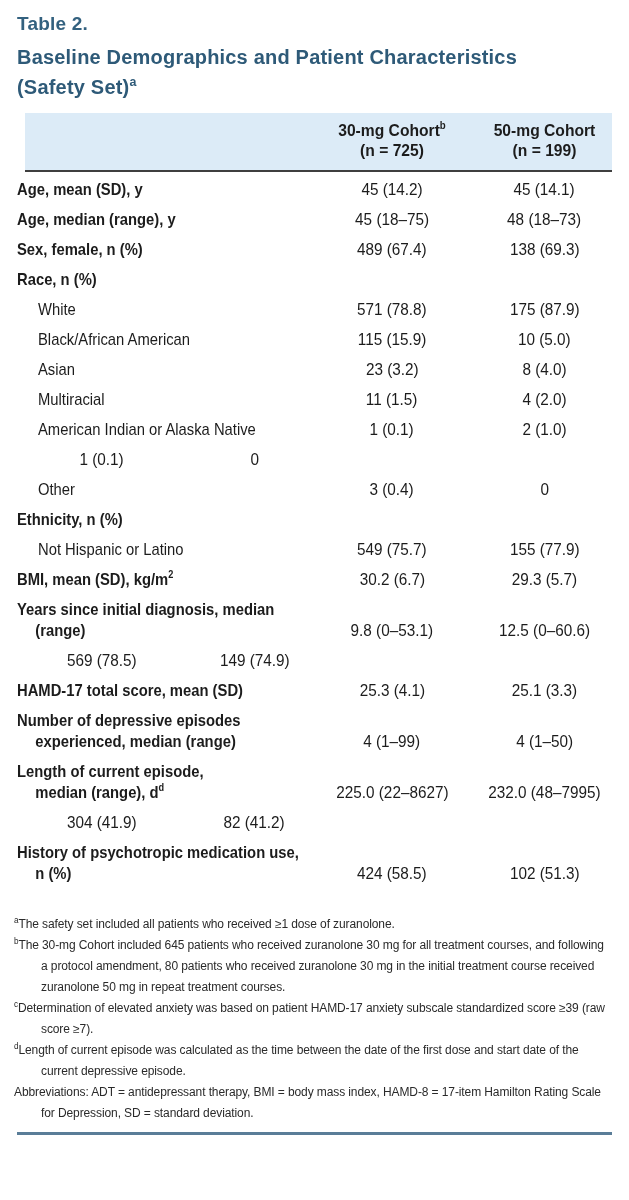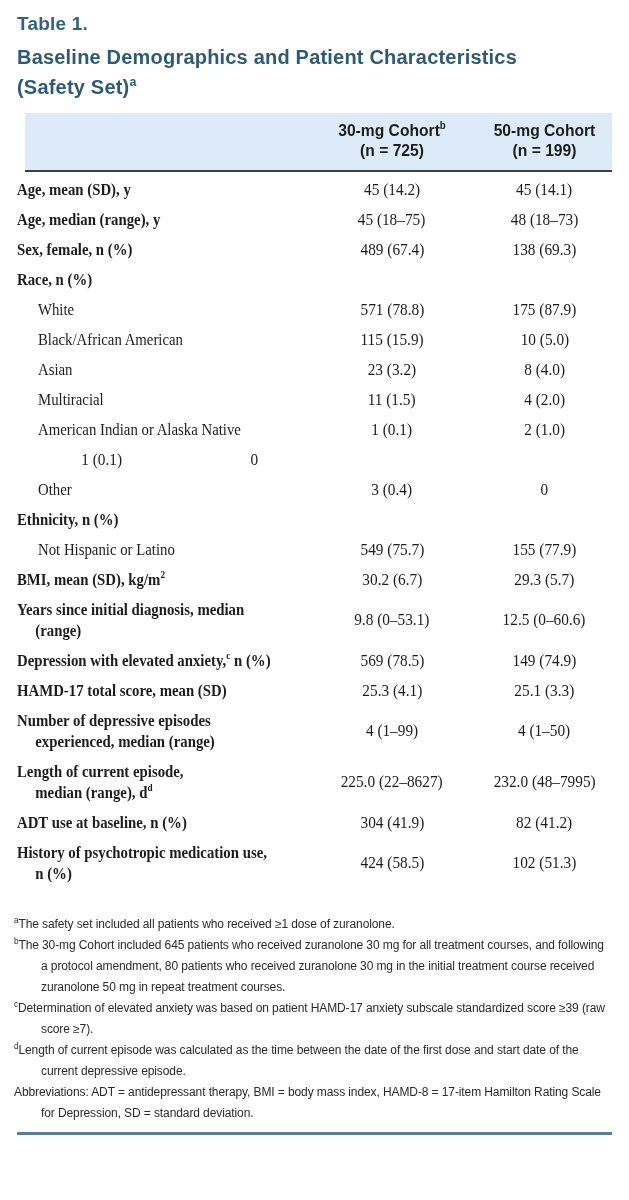--- a/index.html
+++ b/index.html
@@ -54,21 +54,21 @@
     font-weight: bold;
     font-size: 17px;
     line-height: 20px;
     text-align: center;
     transform: scaleX(0.92);
     transform-origin: 50% 50%;
     white-space: nowrap;
   }
 
   .tbody { padding-top: 2px; }
-  .row { display: flex; align-items: center; padding: 4.5px 0; font-family: Liberation Serif, serif; }
+  .row { display: flex; align-items: flex-end; padding: 4.5px 0; }
   .label-cell { flex: 1; min-width: 0; }
   .val-cell { flex: none; text-align: center; }
   .val-cell.col1 { width: 170px; }
   .val-cell.col2 { width: 135px; }
 
   .lbl-line {
     font-size: 17px;
     line-height: 21px;
     transform: scaleX(0.87);
     transform-origin: 0 50%;
@@ -103,21 +103,21 @@
     height: 3px;
     background: var(--rule_blue);
     margin-top: 8px;
   }
 </style>
 </head>
 <body>
 
 <div class="page">
 
-  <div class="eyebrow">Table 1.</div>
+  <div class="eyebrow">Table 2.</div>
 
   <h1 class="title"><span>Baseline Demographics and Patient Characteristics (Safety Set)</span><sup class="sup">a</sup></h1>
 
   <div class="table">
     <div class="thead">
       <div class="label-cell"></div>
       <div class="val-cell col1">
         <div class="h1"><span>30-mg Cohort</span><sup class="sup">b</sup></div>
         <div class="h2">(n = 725)</div>
       </div>
@@ -224,23 +224,20 @@
         </div>
         <div class="row bold">
           <div class="label-cell">
             <div class="lbl-line">Years since initial diagnosis, median</div>
             <div class="lbl-line line2">(range)</div>
           </div>
           <div class="val-cell col1"><span class="val">9.8 (0–53.1)</span></div>
           <div class="val-cell col2"><span class="val">12.5 (0–60.6)</span></div>
         </div>
         <div class="row bold">
-          <div class="label-cell">
-            <div class="lbl-line">Depression with elevated anxiety,<sup class="sup">c</sup> n (%)</div>
-          </div>
           <div class="val-cell col1"><span class="val">569 (78.5)</span></div>
           <div class="val-cell col2"><span class="val">149 (74.9)</span></div>
         </div>
         <div class="row bold">
           <div class="label-cell">
             <div class="lbl-line">HAMD-17 total score, mean (SD)</div>
           </div>
           <div class="val-cell col1"><span class="val">25.3 (4.1)</span></div>
           <div class="val-cell col2"><span class="val">25.1 (3.3)</span></div>
         </div>
@@ -254,23 +251,20 @@
         </div>
         <div class="row bold">
           <div class="label-cell">
             <div class="lbl-line">Length of current episode,</div>
             <div class="lbl-line line2">median (range), d<sup class="sup">d</sup></div>
           </div>
           <div class="val-cell col1"><span class="val">225.0 (22–8627)</span></div>
           <div class="val-cell col2"><span class="val">232.0 (48–7995)</span></div>
         </div>
         <div class="row bold">
-          <div class="label-cell">
-            <div class="lbl-line">ADT use at baseline, n (%)</div>
-          </div>
           <div class="val-cell col1"><span class="val">304 (41.9)</span></div>
           <div class="val-cell col2"><span class="val">82 (41.2)</span></div>
         </div>
         <div class="row bold">
           <div class="label-cell">
             <div class="lbl-line">History of psychotropic medication use,</div>
             <div class="lbl-line line2">n (%)</div>
           </div>
           <div class="val-cell col1"><span class="val">424 (58.5)</span></div>
           <div class="val-cell col2"><span class="val">102 (51.3)</span></div>

